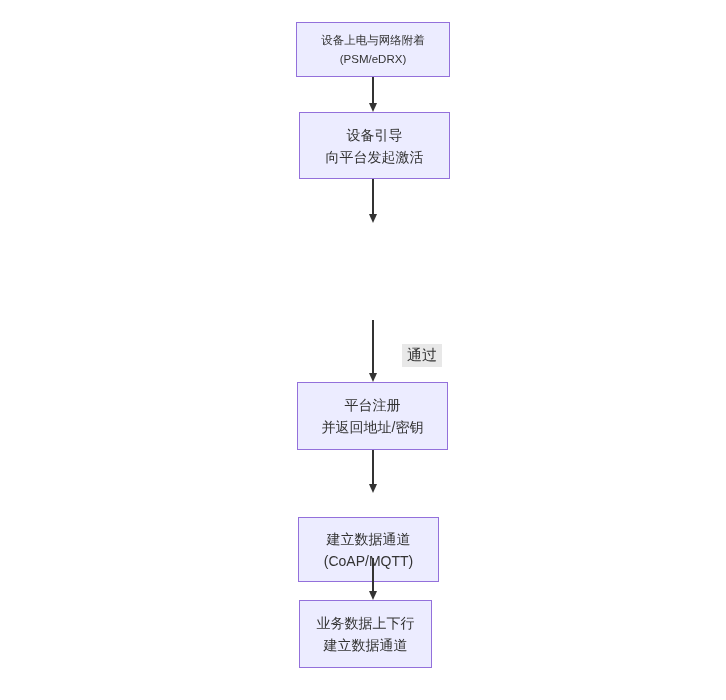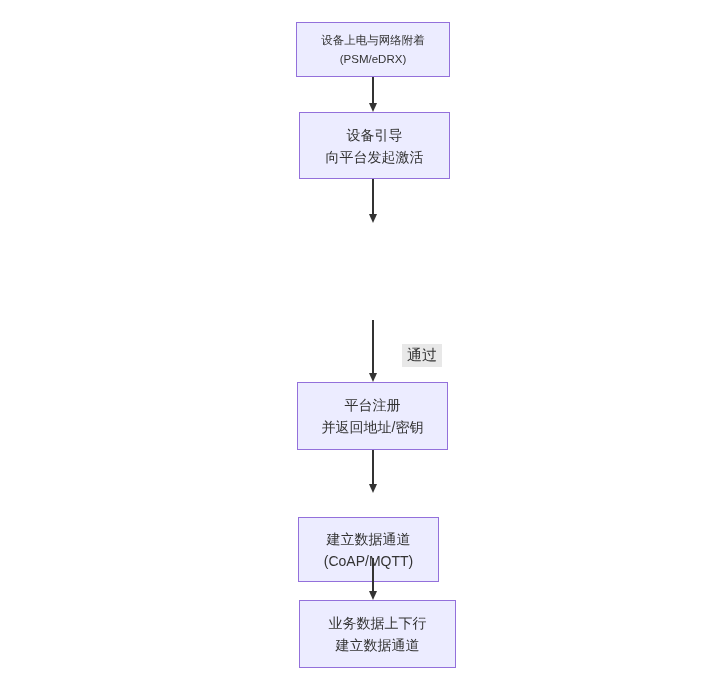--- a/index.html
+++ b/index.html
@@ -106,18 +106,18 @@
   <div class="arrowhead" style="left:368.5px; top:484px;"></div>
 
   <div class="node" style="left:298px; top:517px; width:141px; height:65px;">
     <div class="nline">建立数据通道</div>
     <div class="nline">(CoAP/MQTT)</div>
   </div>
 
   <div class="vline" style="left:372px; top:558px; height:34px;"></div>
   <div class="arrowhead" style="left:368.5px; top:591px;"></div>
 
-  <div class="node" style="left:299px; top:600px; width:157px; height:68px;">
+  <div class="node" style="left:299px; top:600px; width:133px; height:68px;">
     <div class="nline">业务数据上下行</div>
     <div class="nline">建立数据通道</div>
   </div>
 
 </div>
 
 </body></html>

